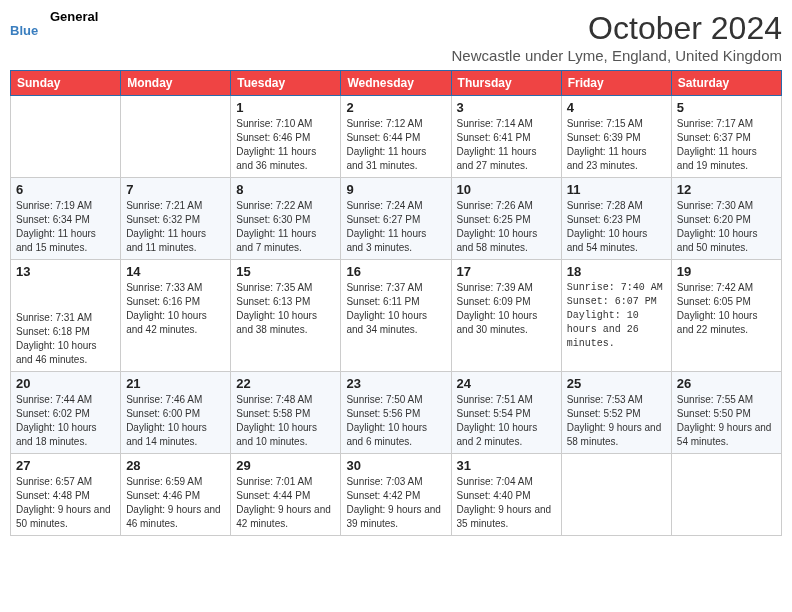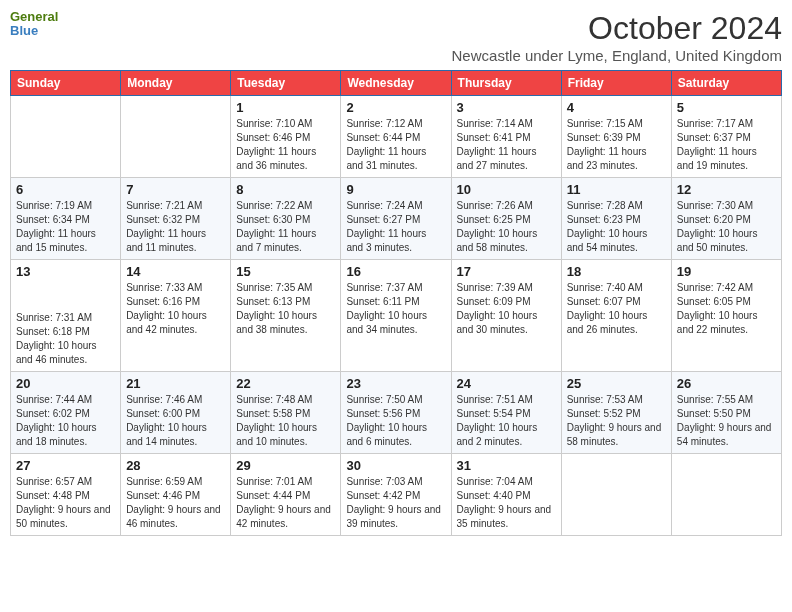--- a/index.html
+++ b/index.html
@@ -16,21 +16,21 @@
       align-items: flex-start;
       margin-bottom: 6px;
     }
     .logo {
       display: flex;
       flex-direction: column;
       font-size: 13px;
       font-weight: bold;
       line-height: 1.1;
     }
-    .logo-general { color: #4d7c0f; }
+    .logo-general { color: #000000; margin-left: 40px; }
     .logo-blue { color: #3a7ebf; }
     .title-block { text-align: right; }
     .main-title { font-size: 32px; color: #333; font-weight: normal; }
     .subtitle { font-size: 15px; color: #555; }
     .calendar {
       width: 100%;
       border-collapse: collapse;
       font-size: 10.5px;
     }
     .calendar th {
@@ -196,21 +196,21 @@
 Daylight: 10 hours and 34 minutes.</div>
         </td>
         <td>
           <span class="day-number">17</span>
           <div class="day-info" style="white-space: pre-line;">Sunrise: 7:39 AM
 Sunset: 6:09 PM
 Daylight: 10 hours and 30 minutes.</div>
         </td>
         <td>
           <span class="day-number">18</span>
-          <div class="day-info" style="white-space: pre-line;">Sunrise: 7:40 AM
+          <div class="day-info" style="white-space: pre-line; font-family: Liberation Mono, monospace;">Sunrise: 7:40 AM
 Sunset: 6:07 PM
 Daylight: 10 hours and 26 minutes.</div>
         </td>
         <td>
           <span class="day-number">19</span>
           <div class="day-info" style="white-space: pre-line;">Sunrise: 7:42 AM
 Sunset: 6:05 PM
 Daylight: 10 hours and 22 minutes.</div>
         </td>
       </tr>

